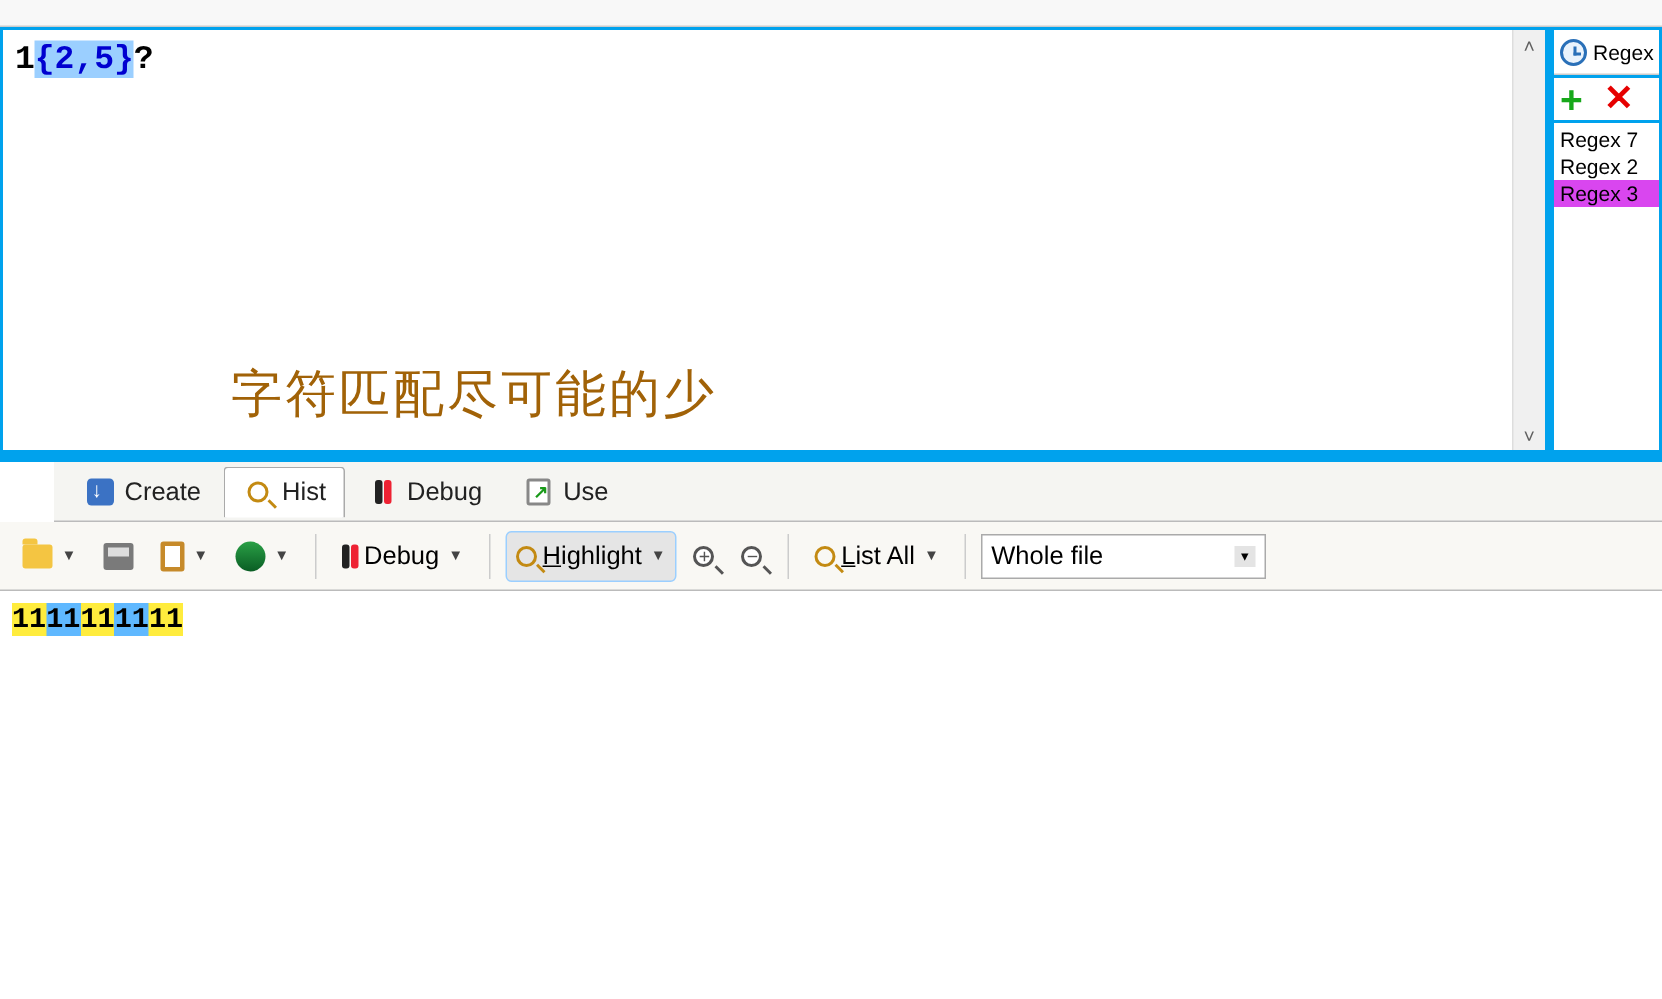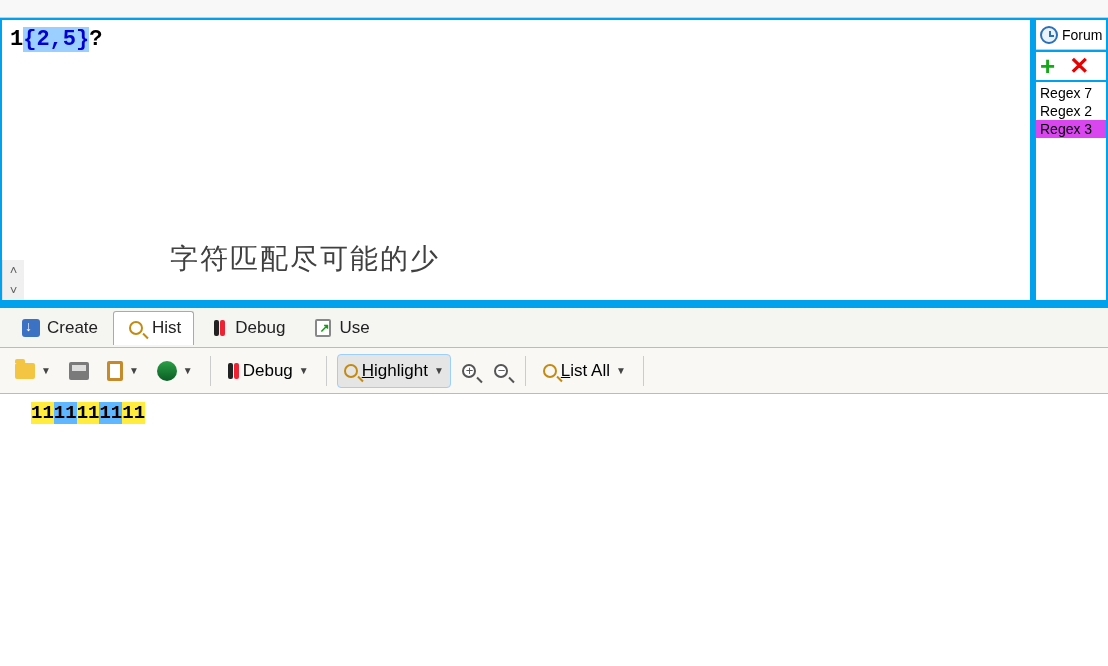--- a/index.html
+++ b/index.html
@@ -32,21 +32,21 @@
     width: 100%;
     height: 288px;
     border-bottom: 4px solid #00a2ed;
   }
   .regex-pane {
     flex: 1 1 auto;
     border: 2px solid #00a2ed;
     border-right: 4px solid #00a2ed;
     background: #fff;
     position: relative;
-    display: flex; flex-direction: column;
+    display: flex; flex-direction: row;
   }
   .regex-editor {
     flex: 1 1 auto;
     padding: 6px 8px;
     font-family: "Consolas","Courier New",monospace;
     font-size: 22px;
     position: relative;
   }
   .regex-line {
     line-height: 28px;
@@ -57,24 +57,24 @@
     font-weight: bold;
     padding: 0 0px;
   }
   .regex-plain {
     color: #000; font-weight: bold;
   }
   .regex-caret { color:#000; font-weight:bold; }
   .annotation {
     position: absolute;
     top: 220px;
-    left: 168px;
+    left: 152px;
     font-family: "SimSun","Microsoft YaHei",sans-serif;
-    font-size: 28px;
-    color: #404040;
+    font-size: 34px;
+    color: #a16207;
     letter-spacing: 2px;
   }
   .scrollbar-v {
     width: 22px;
     background: #f0f0f0;
     display: flex; flex-direction: column;
     justify-content: space-between;
     align-items: center;
     border-left: 1px solid #ddd;
   }
@@ -152,20 +152,21 @@
     border-top: 2px solid #00a2ed;
   }
   .tabs-row {
     display: flex; flex-direction: row;
     align-items: center;
     height: 40px;
     background: #f5f5f2;
     border-bottom: 1px solid #bbb;
     padding-left: 8px;
     gap: 2px;
+    margin-left: 36px;
   }
   .tab {
     display: flex; align-items: center;
     gap: 6px;
     padding: 4px 12px;
     height: 34px;
     border: 1px solid transparent;
     border-bottom: none;
     font-size: 17px;
     color: #222;
@@ -202,21 +203,21 @@
   .uline { text-decoration: underline; }
 
   .result-area {
     flex:1;
     background:#fff;
     padding: 8px 8px;
     font-family: "Consolas","Courier New",monospace;
     font-size: 19px;
     font-weight: bold;
   }
-  .match-bg { background: #ffec3d; margin-left: 23px; }
+  .match-bg { background: #ffec3d; }
   .match-bg .alt { background: #5fb8ff; }
 
   
   .ic-create {
     width:18px;height:18px;border-radius:3px;background:#3b72c4;position:relative;
   }
   .ic-create::after{content:"↓";color:#fff;font-size:14px;position:absolute;left:3px;top:-1px;}
   .ic-search {
     width:14px;height:14px;border:2px solid #c38a12;border-radius:50%;position:relative;
   }
@@ -293,21 +294,21 @@
       </div>
       <div class="scrollbar-v">
         <div class="scroll-btn">˄</div>
         <div class="scroll-btn">˅</div>
       </div>
     </div>
 
     <div class="hist-pane">
       <div class="hist-header">
         <span class="clock-icon"></span>
-        <span>Forum</span>
+        <span>Regex</span>
       </div>
       <div class="hist-toolbar">
         <span class="plus-icon">+</span>
         <span class="x-icon">✕</span>
       </div>
       <div class="hist-list">
         <div class="hist-item">Regex 7</div>
         <div class="hist-item">Regex 2</div>
         <div class="hist-item selected">Regex 3</div>
       </div>
@@ -384,20 +385,24 @@
       <div class="tbtn">
         <span class="ic-zoomout"></span>
       </div>
       <div class="sep"></div>
       <div class="tbtn">
         <span class="ic-search"></span>
         <span><span class="uline">L</span><span id="la-rest">ist All</span></span>
         <span class="drop">▼</span>
       </div>
       <div class="sep"></div>
+      <div class="combo">
+        <span>Whole file</span>
+        <span class="cdrop">▾</span>
+      </div>
     </div>
 
     <div class="result-area">
       <span class="match-bg" id="result-line"><span>11</span><span class="alt">11</span><span>11</span><span class="alt">11</span><span>11</span></span>
     </div>
 
   </div>
 
 </div>
 

